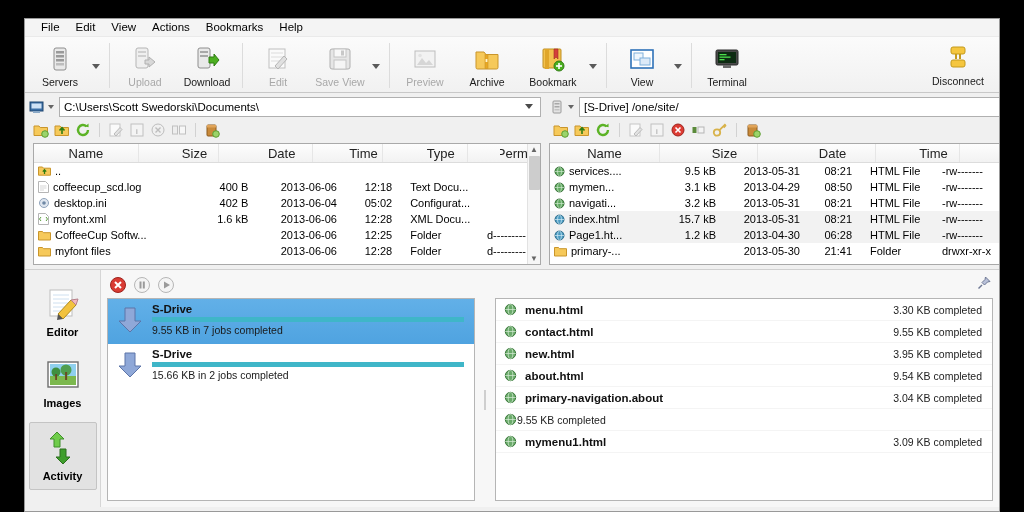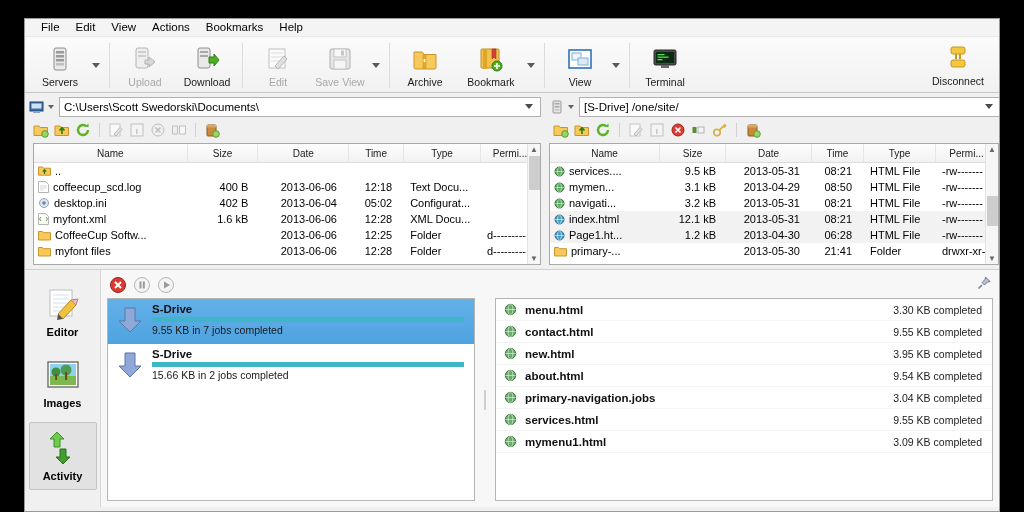--- a/index.html
+++ b/index.html
@@ -16,21 +16,21 @@
   
   .menubar {
     height:18px; background:#f4f4f4; display:flex; align-items:center;
     padding-left:8px; border-bottom:1px solid #eaeaea;
   }
   .menubar .mi { padding:1px 8px 2px 8px; font-size:11.5px; color:#000; cursor:default; }
 
   
   .toolbar {
     height:56px; background:linear-gradient(#fbfbfb,#f1f1f1);
-    border-bottom:1px solid #c8c8c8; display:flex; align-items:center;
+    border-bottom:1px solid #c8c8c8; display:flex; align-items:flex-end;
     padding:2px 16px 0 4px; position:relative;
   }
   .tbgroup { display:flex; align-items:center; }
   .tbsep { width:1px; background:#dcdcdc; margin:4px 4px; align-self:stretch; }
   .tbtn {
     width:62px; display:flex; flex-direction:column; align-items:center;
     justify-content:flex-start; padding-top:4px; height:52px; cursor:default;
     border:1px solid transparent; border-radius:3px;
   }
   .tbtn .lbl { font-size:10.5px; margin-top:3px; color:#1a1a1a; white-space:nowrap; }
@@ -76,21 +76,21 @@
   .smsep { width:1px; height:14px; background:#d2d2d2; margin:0 3px; }
 
   
   .listbox {
     margin:2px 4px 4px 8px; background:#fff; border:1px solid #a9a9a9;
     flex:1; display:flex; flex-direction:column; overflow:hidden; position:relative;
   }
   .pane.right .listbox { margin-left:4px; margin-right:6px; }
   .lhead {
     display:flex; height:19px; background:linear-gradient(#fdfdfd,#f2f2f2);
-    border-bottom:1px solid #dcdcdc; font-size:10px; color:#222;
+    border-bottom:1px solid #dcdcdc; font-size:13px; color:#222;gap:32px;
   }
   .lhead .c { display:flex; align-items:center; justify-content:center;
     border-right:1px solid #e6e6e6; overflow:hidden; white-space:nowrap; }
   .rows { flex:1; overflow:hidden; }
   .row { display:flex; height:16px; align-items:center; font-size:11px; white-space:nowrap; }
   .row.sel { background:#f2f2f2; }
   .row .c { overflow:hidden; display:flex; align-items:center; }
   .c.name { padding-left:4px; gap:4px; }
   .c.num  { justify-content:flex-end; padding-right:10px; }
   .c.ctr  { justify-content:flex-end; padding-right:12px; }
@@ -233,20 +233,30 @@
             <rect x="15" y="5.5" width="3" height="5" fill="#c8c8c8"></rect>
             <rect x="8" y="15" width="12" height="9" fill="#f5f5f5" stroke="#c4c4c4"></rect>
           </svg>
         </div>
         <div class="lbl">Save View</div>
       </div>
       <div class="caret"></div>
     </div>
     <div class="tbsep"></div>
 
+    <div class="tbtn disabled">
+      <div class="icn">
+        <svg width="28" height="28" viewBox="0 0 28 28">
+          <rect x="4" y="6" width="20" height="16" fill="#f2f2f2" stroke="#bdbdbd"></rect>
+          <path d="M6 20 L11 13 L15 18 L18 15 L22 20 Z" fill="#d6d6d6"></path>
+          <circle cx="9" cy="10.5" r="1.8" fill="#e2e2e2"></circle>
+        </svg>
+      </div>
+      <div class="lbl">Preview</div>
+    </div>
 
     <div class="tbtn">
       <div class="icn">
         <svg width="28" height="28" viewBox="0 0 28 28">
           <path d="M3 7 h8 l2 2.5 h12 v13 a1.5 1.5 0 0 1 -1.5 1.5 h-19 a1.5 1.5 0 0 1 -1.5 -1.5 Z" fill="#f6c95a" stroke="#c9952b"></path>
           <rect x="12" y="9.5" width="3" height="14" fill="#e8a823" stroke="#c9952b" stroke-width="0.6"></rect>
           <rect x="12.6" y="14" width="1.8" height="3" fill="#fff4d0"></rect>
         </svg>
       </div>
       <div class="lbl">Archive</div>
@@ -654,21 +664,21 @@
             <div class="c name rw-name">
               <span>
                 <svg width="11" height="11" viewBox="0 0 11 11">
                     <circle cx="5.5" cy="5.5" r="4.5" fill="#4a9ac0" stroke="#2b6b8a"></circle>
                     <ellipse cx="5.5" cy="5.5" rx="2" ry="4.5" fill="none" stroke="#d2ecf6" stroke-width="0.7"></ellipse>
                     <line x1="1" y1="5.5" x2="10" y2="5.5" stroke="#d2ecf6" stroke-width="0.7"></line>
                   </svg>
               </span>
               <span>index.html</span>
             </div>
-            <div class="c num rw-size">12.1 kB</div>
+            <div class="c num rw-size">15.7 kB</div>
             <div class="c ctr rw-date">2013-05-31</div>
             <div class="c ctr rw-time">08:21</div>
             <div class="c lft rw-type">HTML File</div>
             <div class="c lft rw-perm">-rw-------</div>
           </div>
 
           <div class="row sel">
             <div class="c name rw-name">
               <span>
                 <svg width="11" height="11" viewBox="0 0 11 11">
@@ -864,32 +874,31 @@
             <span class="dsize">9.54 KB completed</span>
           </div>
           <div class="drow">
             <span>
                 <svg width="13" height="13" viewBox="0 0 13 13">
                   <circle cx="6.5" cy="6.5" r="5.2" fill="#6aaa6a" stroke="#3c7a3c"></circle>
                   <ellipse cx="6.5" cy="6.5" rx="2.3" ry="5.2" fill="none" stroke="#d8eed8" stroke-width="0.7"></ellipse>
                   <line x1="1.3" y1="6.5" x2="11.7" y2="6.5" stroke="#d8eed8" stroke-width="0.7"></line>
                 </svg>
               </span>
-            <span class="dname">primary-navigation.jobs</span>
+            <span class="dname">primary-navigation.about</span>
             <span class="dsize">3.04 KB completed</span>
           </div>
           <div class="drow">
             <span>
                 <svg width="13" height="13" viewBox="0 0 13 13">
                   <circle cx="6.5" cy="6.5" r="5.2" fill="#6aaa6a" stroke="#3c7a3c"></circle>
                   <ellipse cx="6.5" cy="6.5" rx="2.3" ry="5.2" fill="none" stroke="#d8eed8" stroke-width="0.7"></ellipse>
                   <line x1="1.3" y1="6.5" x2="11.7" y2="6.5" stroke="#d8eed8" stroke-width="0.7"></line>
                 </svg>
               </span>
-            <span class="dname">services.html</span>
             <span class="dsize">9.55 KB completed</span>
           </div>
           <div class="drow">
             <span>
                 <svg width="13" height="13" viewBox="0 0 13 13">
                   <circle cx="6.5" cy="6.5" r="5.2" fill="#6aaa6a" stroke="#3c7a3c"></circle>
                   <ellipse cx="6.5" cy="6.5" rx="2.3" ry="5.2" fill="none" stroke="#d8eed8" stroke-width="0.7"></ellipse>
                   <line x1="1.3" y1="6.5" x2="11.7" y2="6.5" stroke="#d8eed8" stroke-width="0.7"></line>
                 </svg>
               </span>

